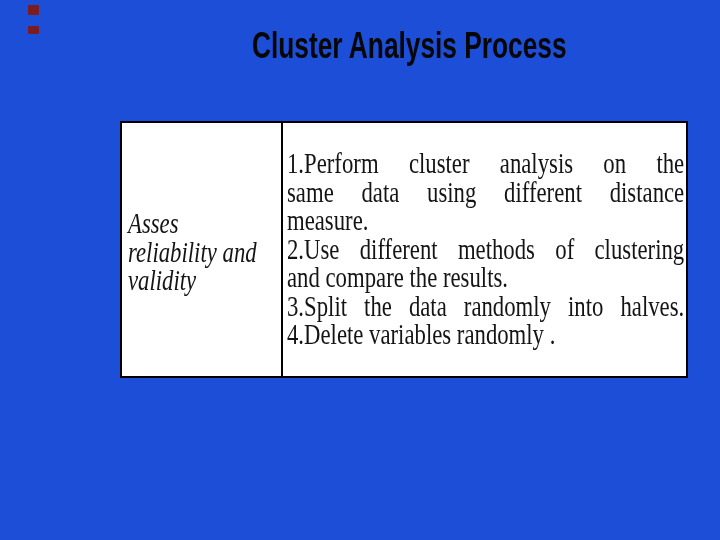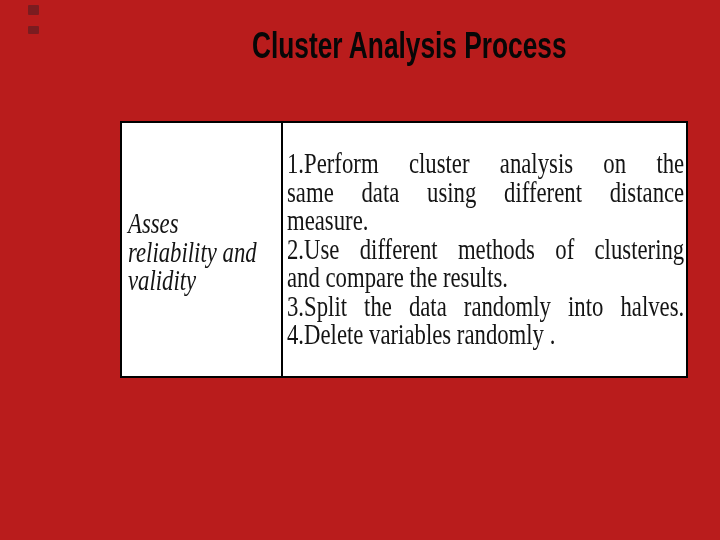--- a/index.html
+++ b/index.html
@@ -1,20 +1,20 @@
 <!DOCTYPE html>
 <html><head>
 <meta charset="utf-8">
 <style>
   html, body { margin: 0; padding: 0; background: #ffffff; }
   #slide {
     position: relative;
     width: 720px;
     height: 540px;
-    background: #b91c1c;
+    background: #1d4ed8;
     overflow: hidden;
     font-family: "Liberation Serif", serif;
   }
   .tpl-bullet {
     position: absolute;
     left: 28px;
     width: 11px;
     border-radius: 1px;
   }
   #tpl-bullet-1 { top: 5px;  height: 10px; }

